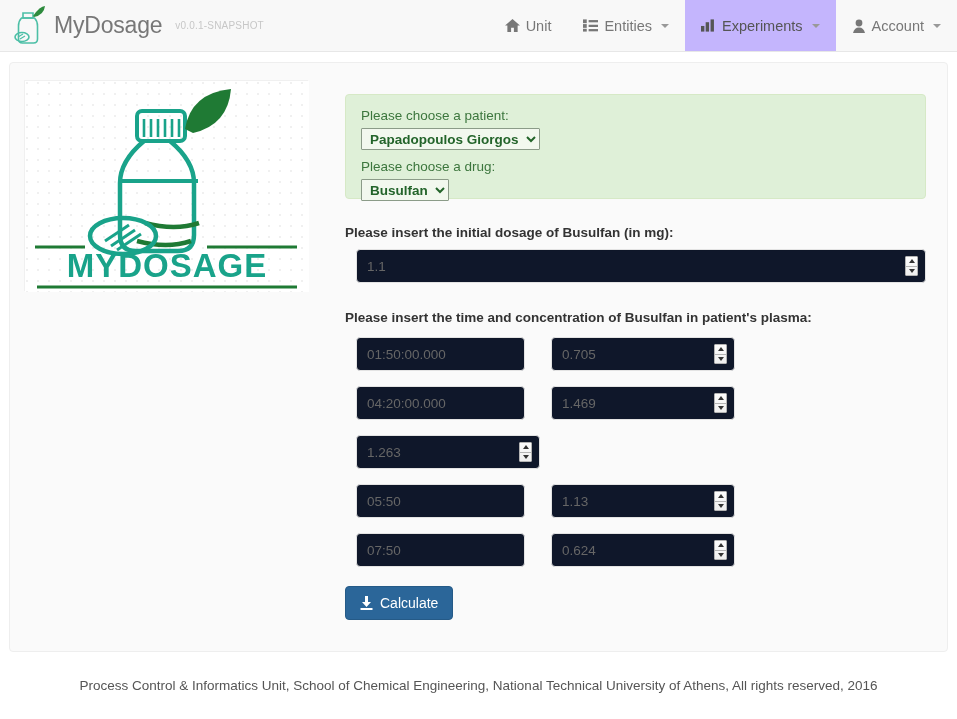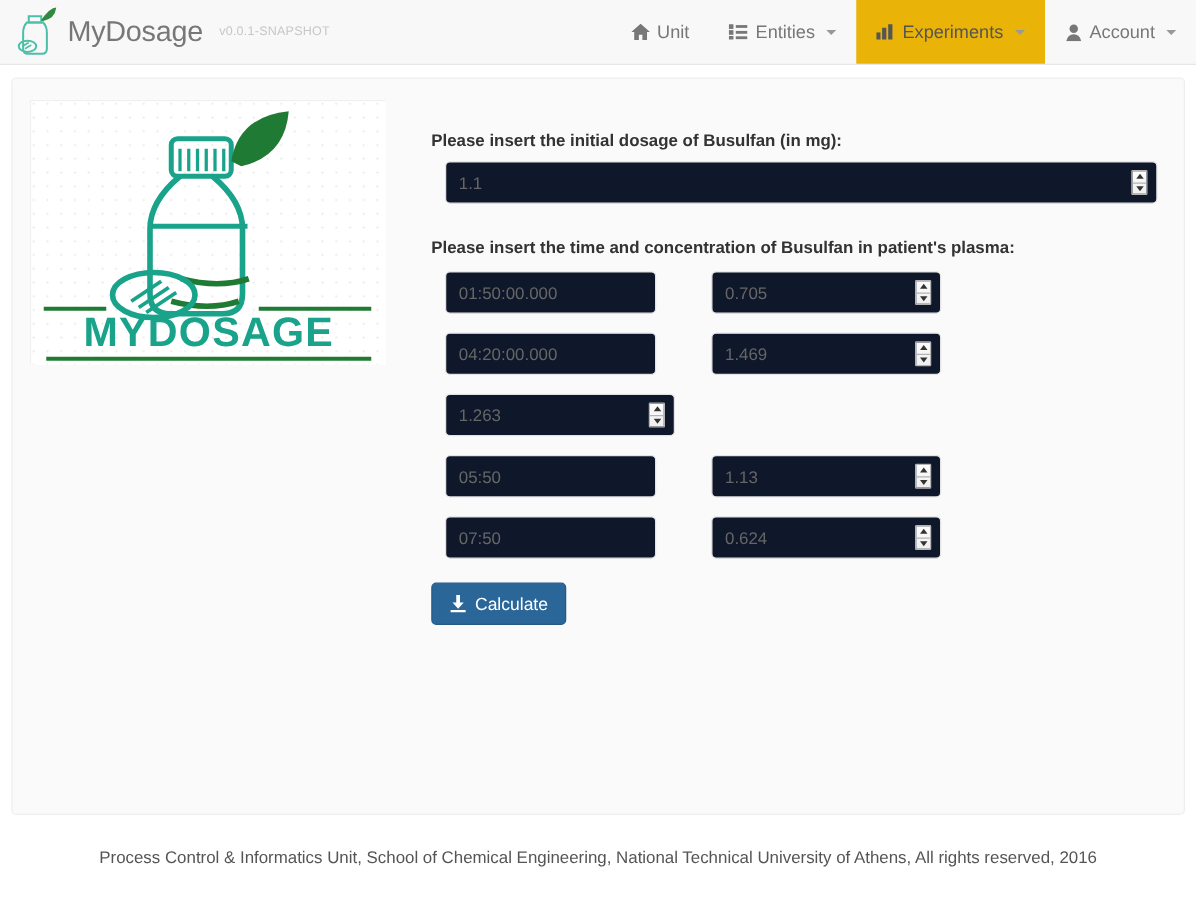--- a/index.html
+++ b/index.html
@@ -48,21 +48,21 @@
     align-items: center;
     gap: 6px;
     padding: 0 16px;
     font-size: 14.5px;
     color: #777777;
     cursor: pointer;
     text-decoration: none;
     white-space: nowrap;
   }
   .nav-item.active {
-    background: #eab308;
+    background: #c4b5fd;
     color: #555555;
   }
   .nav-icon { display: inline-block; line-height: 0; }
   .caret {
     width: 0; height: 0;
     border-left: 4px solid transparent;
     border-right: 4px solid transparent;
     border-top: 4px solid #999;
     margin-left: 3px;
     display: inline-block;
@@ -144,21 +144,21 @@
     height: 34px;
     padding: 6px 10px;
     outline: none;
     box-shadow: inset 0 1px 1px rgba(0,0,0,.03);
     margin-left: 11px;
   }
   .dosage-input { width: 570px; display: block; }
 
   .row-pair {
     display: flex;
-    gap: 33px;
+    gap: 15px;
     margin-bottom: 15px;
   }
   .time-input { width: 169px; }
   .conc-input { width: 184px; }
 
   .btn-row {
     display: flex;
     justify-content: flex-start;
     margin-top: 19px;
   }
@@ -332,20 +332,30 @@
             <line x1="182" y1="166" x2="272" y2="166" stroke="#1F7A34" stroke-width="3.2"></line>
 
             <text x="142" y="196" text-anchor="middle" font-family="'Liberation Sans', sans-serif" font-size="33" font-weight="bold" fill="#19A38A" letter-spacing="1">MYDOSAGE</text>
             <line x1="12" y1="206" x2="272" y2="206" stroke="#1F7A34" stroke-width="3.2"></line>
           </svg>
         </div>
       </div>
 
       <div class="form-col">
 
+        <div class="alert-green">
+          <div class="alert-label">Please choose a patient:</div>
+          <select class="sel">
+            <option>Papadopoulos Giorgos</option>
+          </select>
+          <div class="alert-label">Please choose a drug:</div>
+          <select class="sel">
+            <option>Busulfan</option>
+          </select>
+        </div>
 
         <div class="field-label">Please insert the initial dosage of Busulfan (in mg):</div>
         <div class="spin-wrap">
           <input class="form-control dosage-input" type="text" value="1.1" style="">
           <span class="spinner">
             <span class="up"></span>
             <span class="dn"></span>
           </span>
         </div>
 

